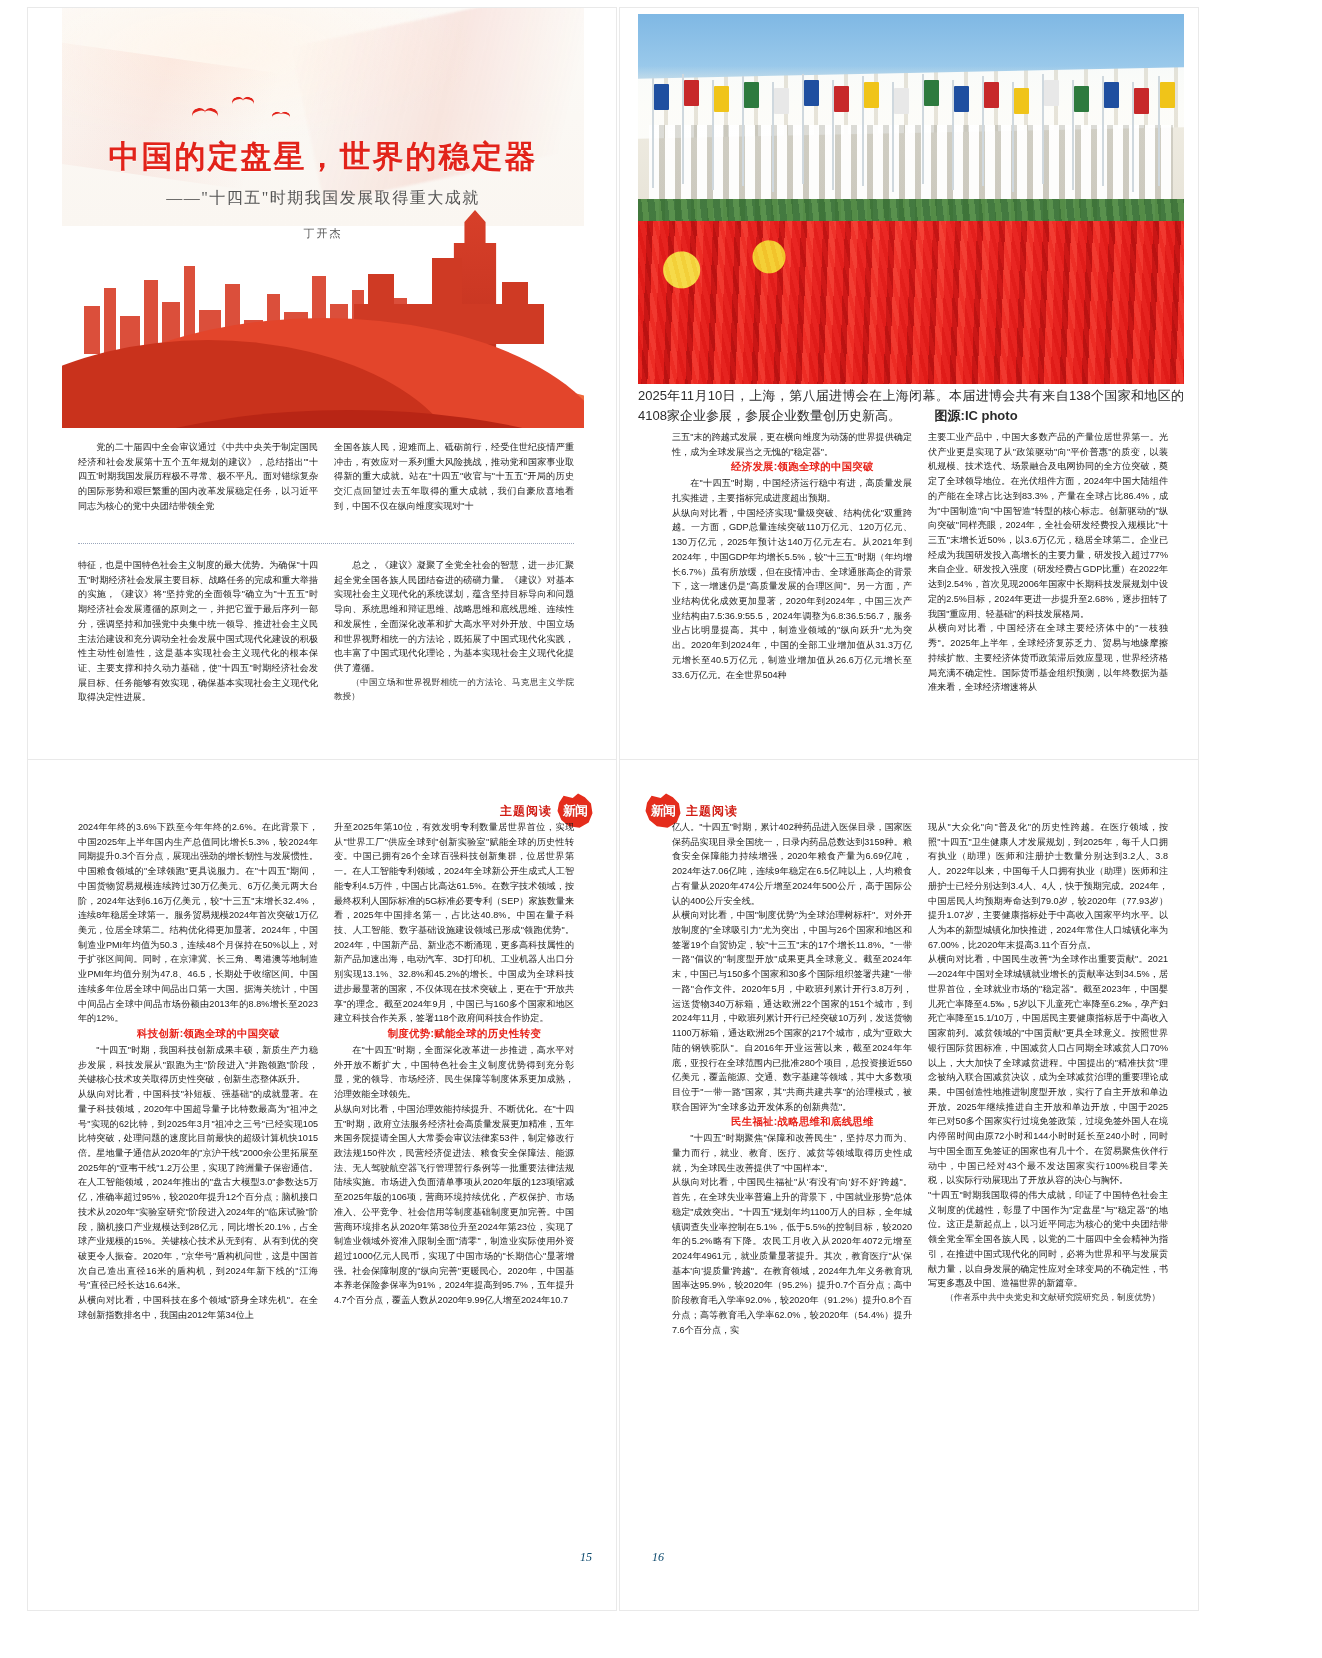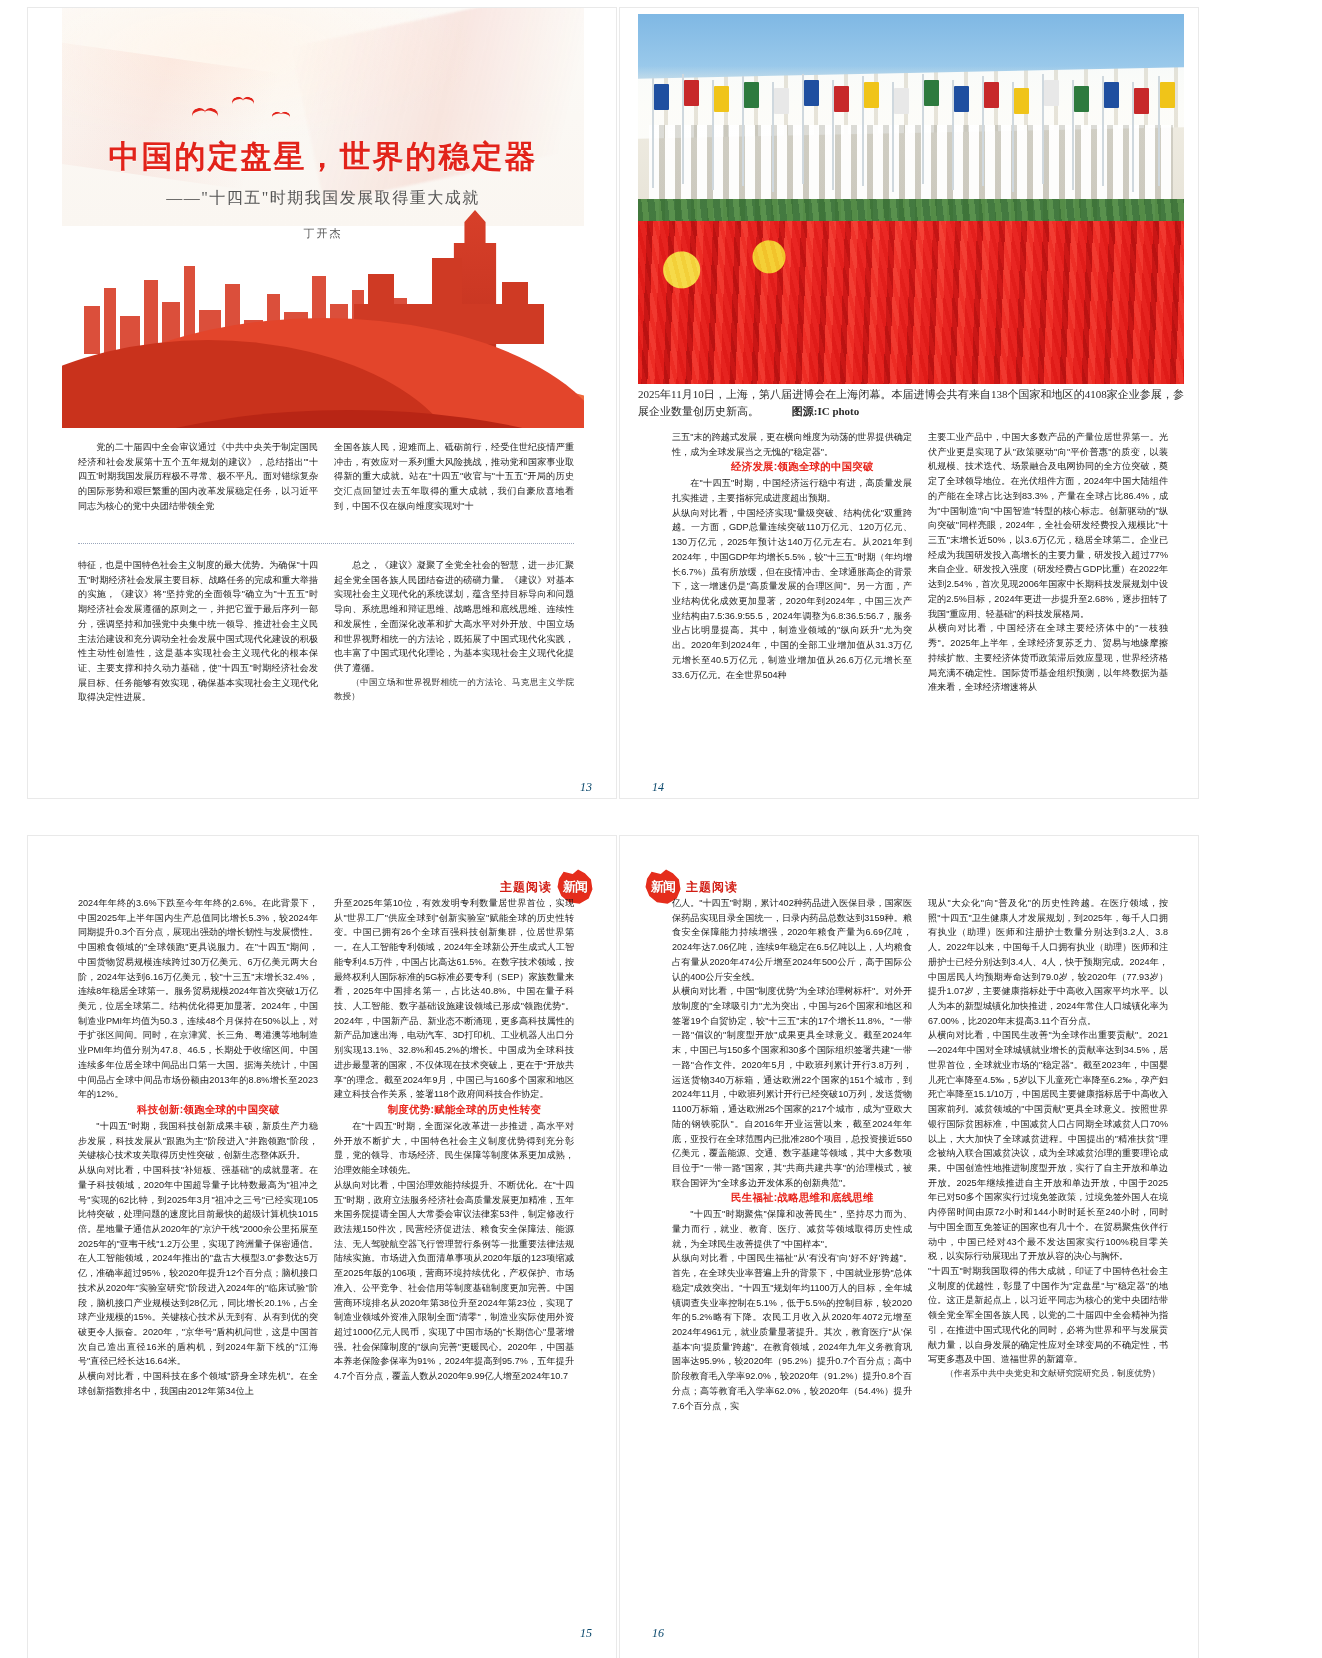--- a/index.html
+++ b/index.html
@@ -12,21 +12,21 @@
     position: relative;
     width: 1322px;
     height: 1658px;
     background: #ffffff;
     overflow: hidden;
   }
 
   
   .spread { position: absolute; left: 0; width: 1322px; }
   .spread-top { top: 0; height: 800px; border-radius: 18px; }
-  .spread-bot { top: 836px; height: 762px; }
+  .spread-bot { top: 760px; height: 762px; }
 
   .sheet {
     position: absolute;
     background: #fff;
     box-shadow: 0 0 0 1px #e9e9e9;
   }
   .sheet-l-top { left: 28px; top: 8px;  width: 588px; height: 790px; }
   .sheet-r-top { left: 620px; top: 8px; width: 578px; height: 790px; }
   .sheet-l-bot { left: 28px; top: 0px;  width: 588px; height: 850px; }
   .sheet-r-bot { left: 620px; top: 0px; width: 578px; height: 850px; }
@@ -159,22 +159,22 @@
   }
   .ph-green {
     position:absolute; left:0; bottom:40%; width:100%; height:10%;
     background: repeating-linear-gradient(84deg,#2f6b2b 0 7px,#47853a 7px 13px);
     opacity:.9;
   }
   .caption-box {
     position:absolute; left:638px; top:386px; width:546px;
   }
   .caption {
-    font-family:Liberation Serif, serif;
-    font-size:11px; color:#2b2b2b; line-height:1.55; text-align:justify;
+    font-family:Liberation Sans, sans-serif;
+    font-size:13px; color:#2b2b2b; line-height:1.55; text-align:justify;
   }
   .caption .credit { font-weight:700; margin-left:30px; }
 
   
   .col {
     position:absolute;
     font-family:"Liberation Sans", sans-serif;
     font-size:9.1px;
     line-height:1.62;
     color:#1c1c1c;

